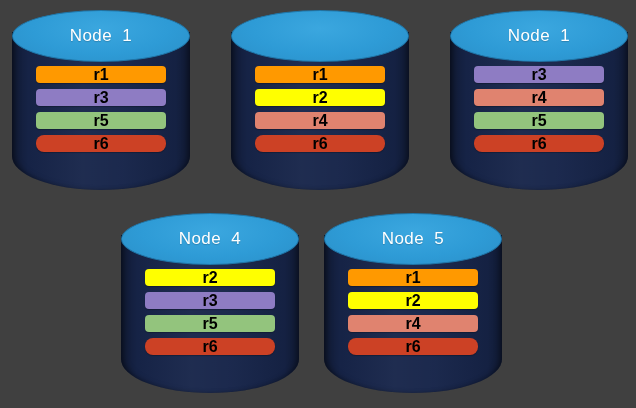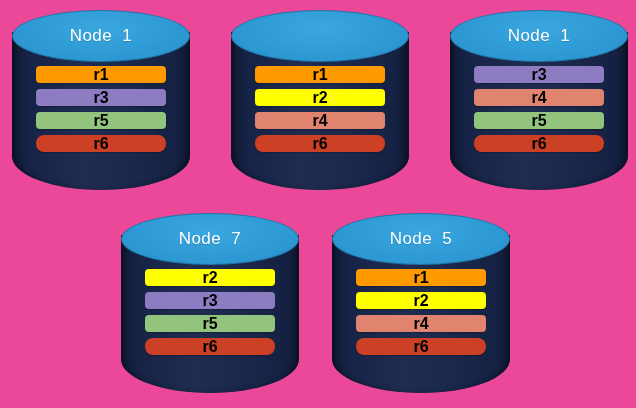--- a/index.html
+++ b/index.html
@@ -4,21 +4,21 @@
 <style>
   html, body {
     margin: 0;
     padding: 0;
     background: #ffffff;
   }
   #canvas {
     position: relative;
     width: 636px;
     height: 408px;
-    background: #ec4899;
+    background: #404040;
     overflow: hidden;
     font-family: "Liberation Sans", sans-serif;
   }
 
   
   .node {
     position: absolute;
     width: 178px;
     height: 180px;
   }
@@ -140,29 +140,29 @@
       <div class="replicas">
         <div class="replica" style="background: rgb(142, 124, 195);">r3</div>
         <div class="replica" style="background: rgb(224, 131, 111);">r4</div>
         <div class="replica" style="background: rgb(147, 196, 125);">r5</div>
         <div class="replica" style="background: rgb(204, 65, 37);">r6</div>
       </div>
     </div>
     <div class="node" style="left: 121px; top: 213px;">
       <div class="node-body"></div>
       <div class="node-top"></div>
-      <div class="node-title">Node  7</div>
+      <div class="node-title">Node  4</div>
       <div class="replicas">
         <div class="replica" style="background: rgb(255, 255, 0);">r2</div>
         <div class="replica" style="background: rgb(142, 124, 195);">r3</div>
         <div class="replica" style="background: rgb(147, 196, 125);">r5</div>
         <div class="replica" style="background: rgb(204, 65, 37);">r6</div>
       </div>
     </div>
-    <div class="node" style="left: 332px; top: 213px;">
+    <div class="node" style="left: 324px; top: 213px;">
       <div class="node-body"></div>
       <div class="node-top"></div>
       <div class="node-title">Node  5</div>
       <div class="replicas">
         <div class="replica" style="background: rgb(255, 153, 0);">r1</div>
         <div class="replica" style="background: rgb(255, 255, 0);">r2</div>
         <div class="replica" style="background: rgb(224, 131, 111);">r4</div>
         <div class="replica" style="background: rgb(204, 65, 37);">r6</div>
       </div>
     </div>

